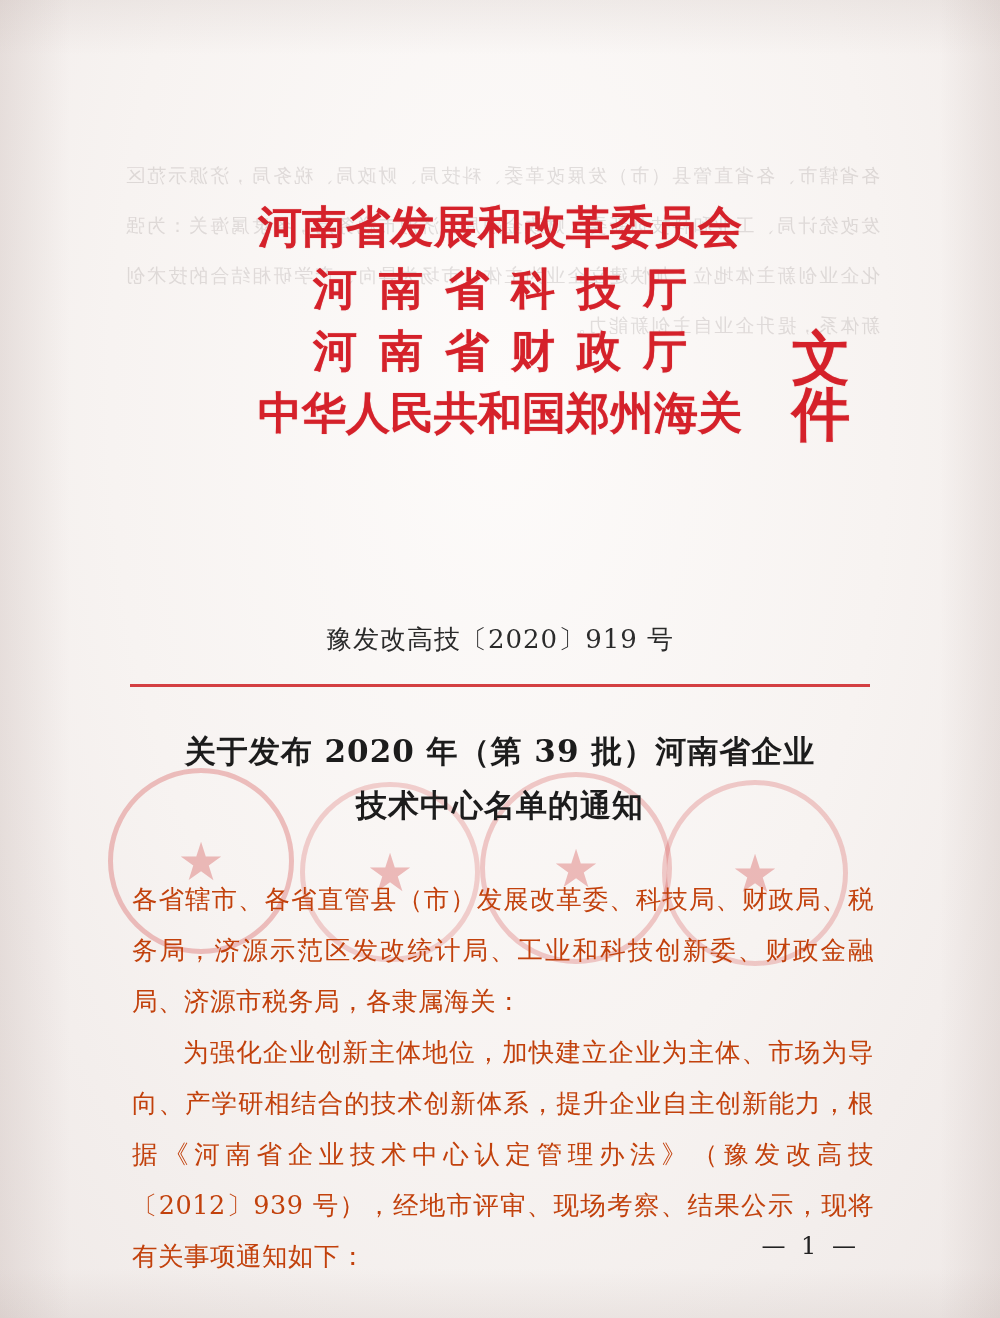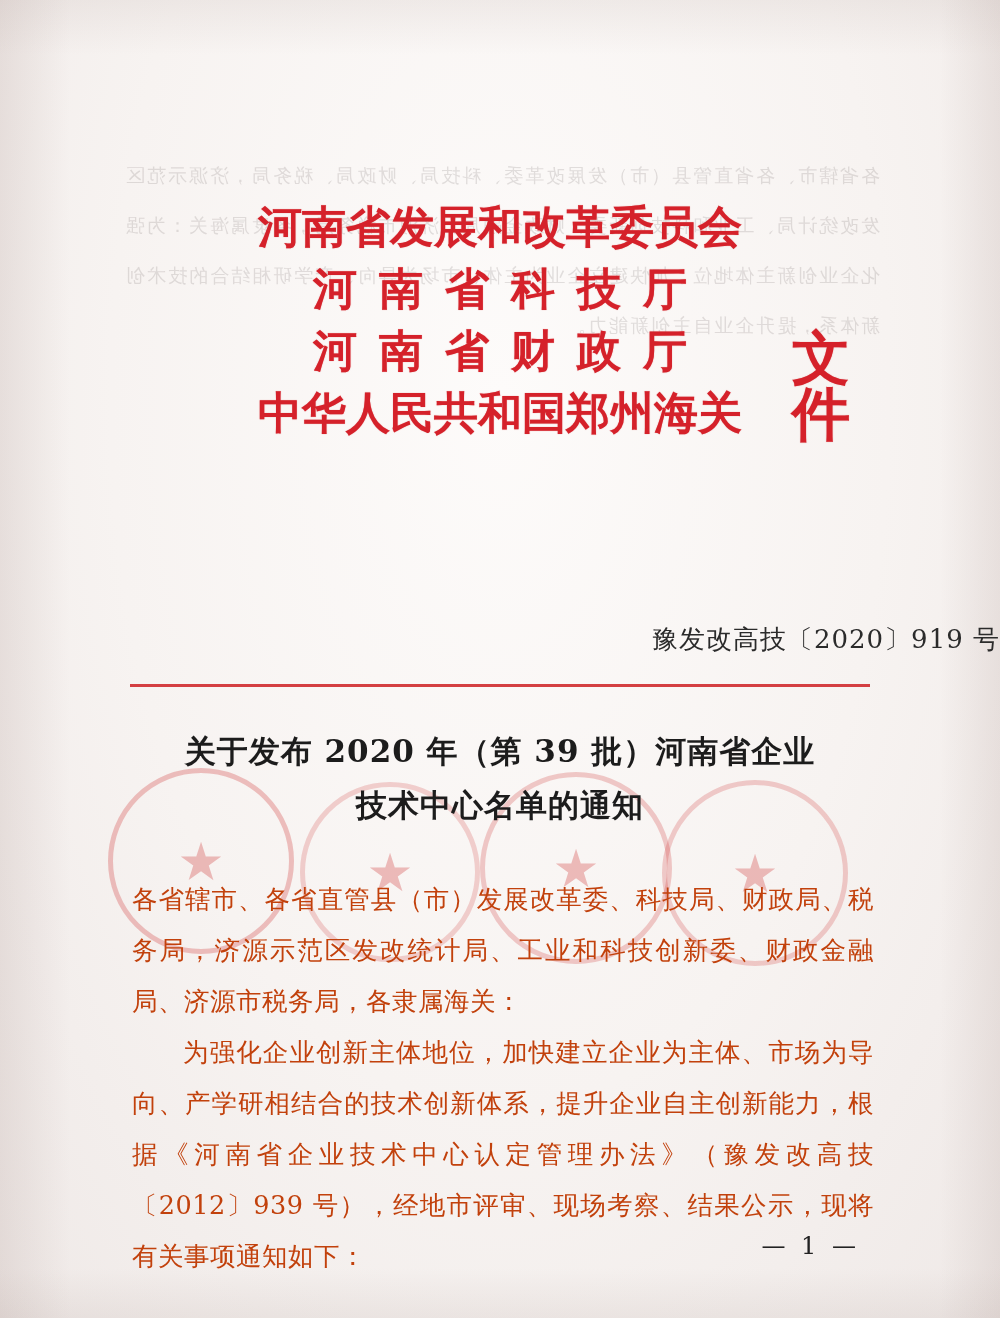--- a/index.html
+++ b/index.html
@@ -88,21 +88,21 @@
     text-shadow: 0 0 1px rgba(200,30,35,0.5);
   }
   .wenjian span { display: block; }
 
   
   .doc-number {
     position: absolute;
     left: 0;
     right: 0;
     top: 622px;
-    text-align: right;
+    text-align: center;
     font-size: 26px;
     color: #2b2b2b;
     letter-spacing: 1px;
   }
 
   
   .red-rule {
     position: absolute;
     left: 130px;
     width: 740px;

